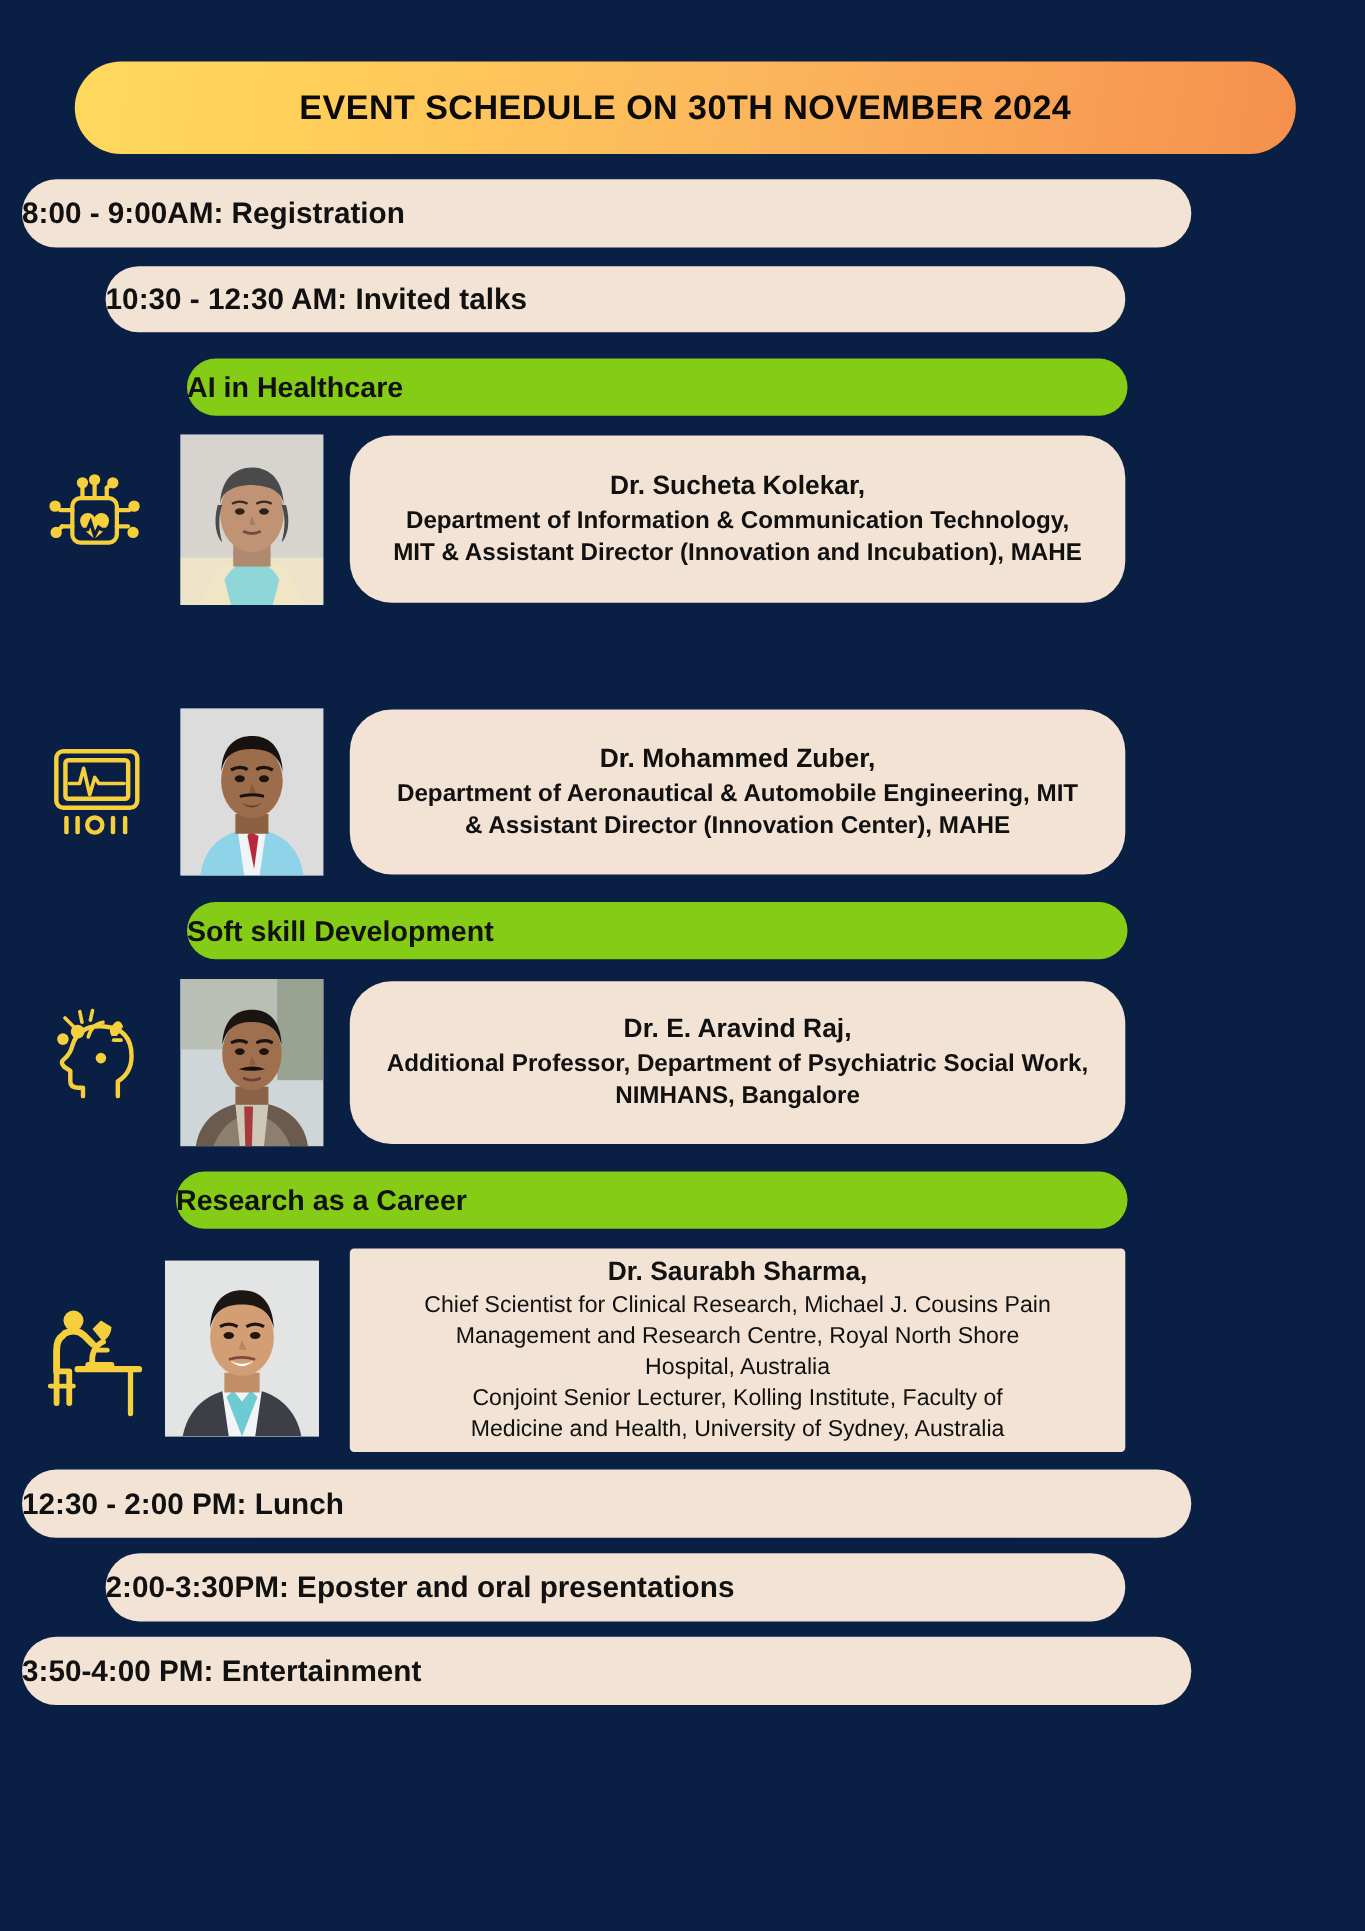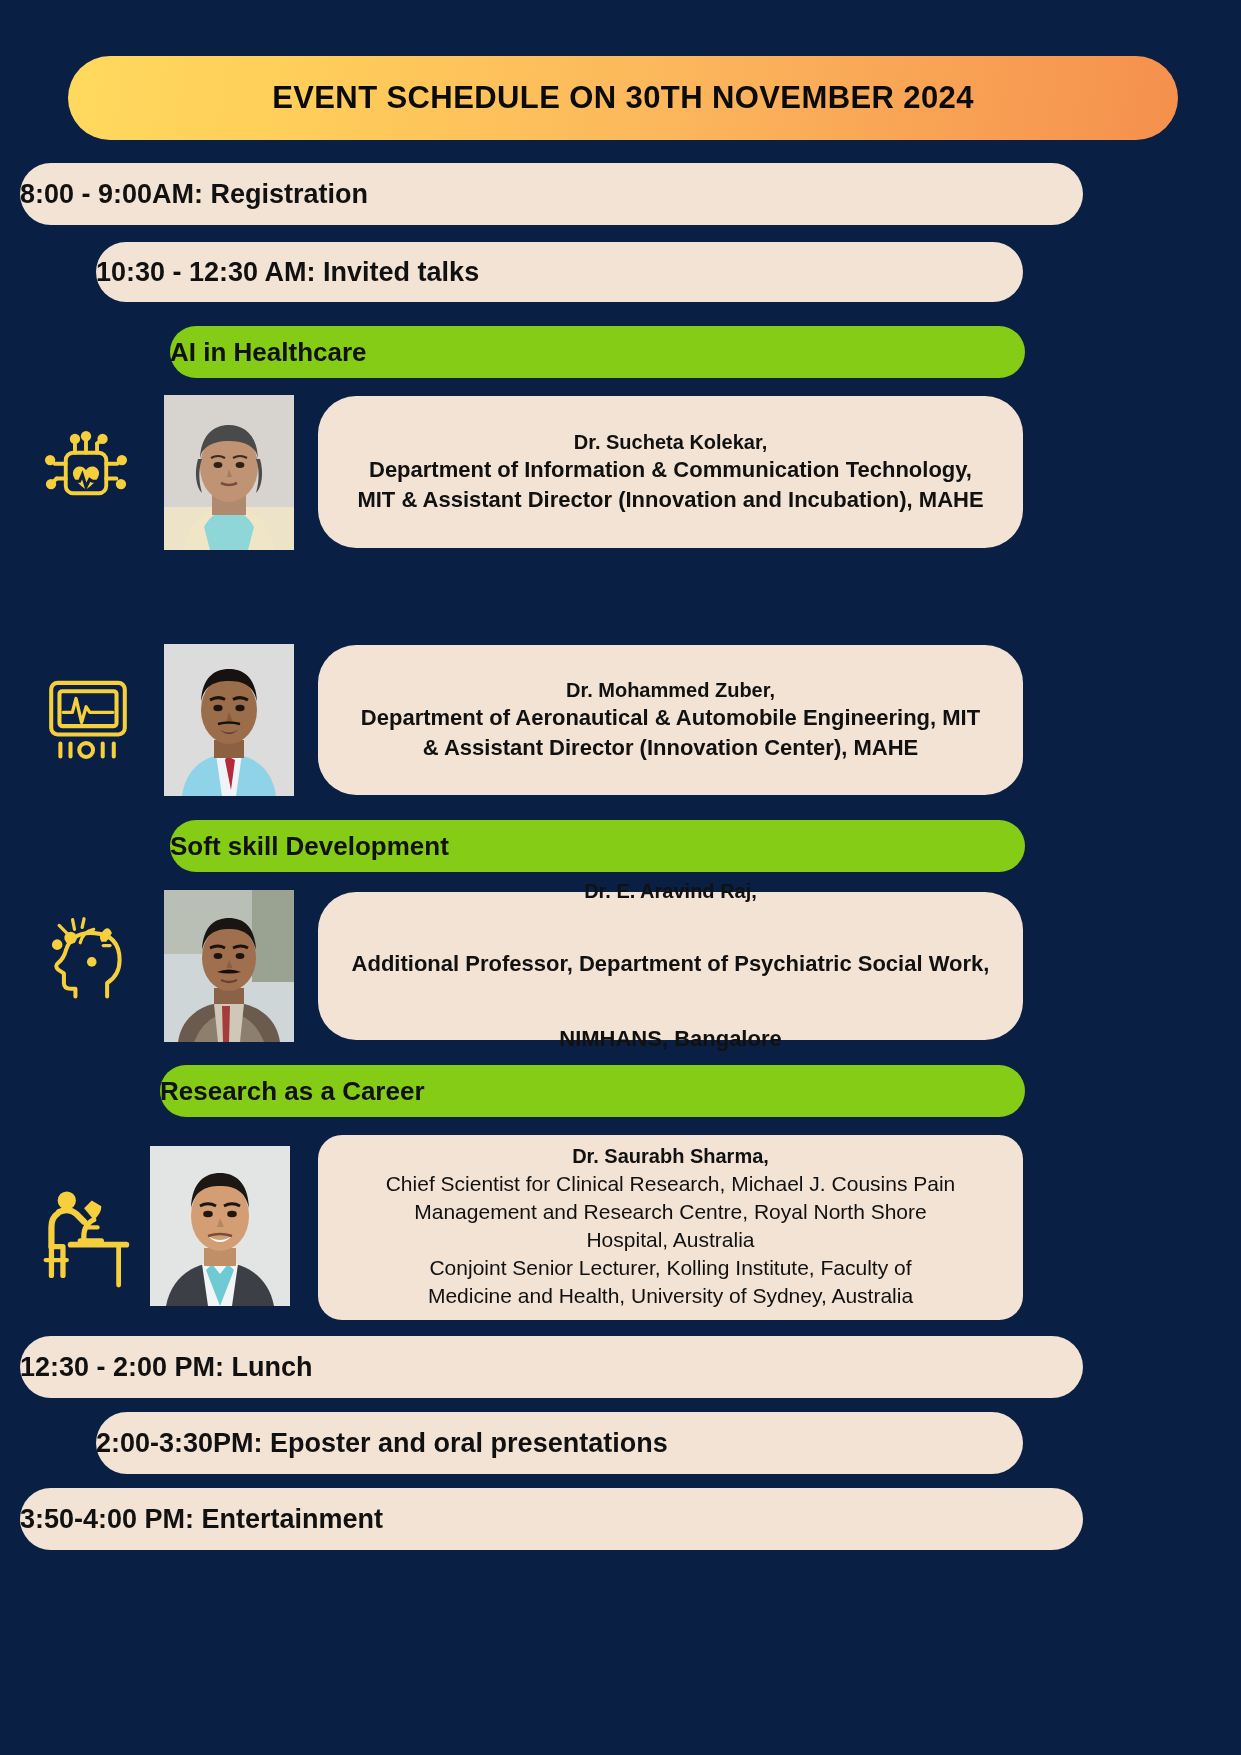--- a/index.html
+++ b/index.html
@@ -43,21 +43,21 @@
   .photo {
     position:absolute; overflow:hidden; background:#cfd3d6;
   }
   .photo svg { display:block; width:100%; height:100%; }
 
   .detail-pill {
     position:absolute; background:#f2e3d5; border-radius:38px;
     display:flex; flex-direction:column; align-items:center;
     justify-content:center; padding:10px 24px;
   }
-  .sp-name { font-size:20px; font-weight:bold; color:#111; line-height:1.28; }
+  .sp-name { font-size:24px; font-weight:bold; color:#111; line-height:1.28; }
   .sp-aff  { font-size:22px; font-weight:bold; color:#111; line-height:1.34; }
   .sp-aff-sm { font-size:21px; font-weight:normal; color:#111; line-height:1.34; }
 </style>
 </head>
 <body>
 
 <div class="poster">
 
   <div class="title-bar">
     <span class="title-text">EVENT SCHEDULE ON 30TH NOVEMBER 2024</span>
@@ -202,21 +202,21 @@
       <ellipse cx="54" cy="66" rx="4.4" ry="3" fill="#1c1410"></ellipse>
       <ellipse cx="76" cy="66" rx="4.4" ry="3" fill="#1c1410"></ellipse>
       <path d="M46 58 q8 -4 15 0" stroke="#1a1310" stroke-width="2.8" fill="none"></path>
       <path d="M69 58 q8 -4 15 0" stroke="#1a1310" stroke-width="2.8" fill="none"></path>
       <path d="M53 82 q12 -5 24 0 q-12 3 -24 0z" fill="#15100d"></path>
       <path d="M57 90 q8 4 16 0" stroke="#6b4034" stroke-width="2.4" fill="none"></path>
       <path d="M65 70 l-2.5 8 h6z" fill="#8b5e41"></path>
     </svg>
   </div>
 
-  <div class="detail-pill" style="left:318px; top:892px; width:705px; height:148px;gap:45px;">
+  <div class="detail-pill" style="left:318px; top:892px; width:705px; height:148px;">
     <div class="sp-name">Dr. E. Aravind Raj,</div>
     <div class="sp-aff">Additional Professor, Department of Psychiatric Social Work,</div>
     <div class="sp-aff">NIMHANS, Bangalore</div>
   </div>
 
   <div class="pill pill-grey section-pill" style="left:160px; top:1065px; width:865px;">
     <span class="section-label">Research as a Career</span>
   </div>
 
   <div class="icon-box" style="left:38px; top:1178px; height:120px;">
@@ -250,21 +250,21 @@
       <ellipse cx="58" cy="68" rx="4.8" ry="3.2" fill="#20170f"></ellipse>
       <ellipse cx="82" cy="68" rx="4.8" ry="3.2" fill="#20170f"></ellipse>
       <path d="M50 60 q8 -4.5 16 0" stroke="#1d1511" stroke-width="3" fill="none"></path>
       <path d="M74 60 q8 -4.5 16 0" stroke="#1d1511" stroke-width="3" fill="none"></path>
       <path d="M58 90 q12 8 24 0 q-12 12 -24 0z" fill="#fff"></path>
       <path d="M58 90 q12 -4 24 0" stroke="#7c4b3c" stroke-width="2.4" fill="none"></path>
       <path d="M70 72 l-3 9 h7z" fill="#b8855f"></path>
     </svg>
   </div>
 
-  <div class="detail-pill" style="left:318px; top:1135px; width:705px; height:185px; border-radius:24px;">
+  <div class="detail-pill" style="left:318px; top:1135px; width:705px; height:185px; border-radius:4px;">
     <div class="sp-name">Dr. Saurabh Sharma,</div>
     <div class="sp-aff-sm">Chief Scientist for Clinical Research, Michael J. Cousins Pain</div>
     <div class="sp-aff-sm">Management and Research Centre, Royal North Shore</div>
     <div class="sp-aff-sm">Hospital, Australia</div>
     <div class="sp-aff-sm">Conjoint Senior Lecturer, Kolling Institute, Faculty of</div>
     <div class="sp-aff-sm">Medicine and Health, University of Sydney, Australia</div>
   </div>
 
   <div class="pill pill-cream" style="left:20px; top:1336px; width:1063px; height:62px;">
     <span class="pill-label">12:30 - 2:00 PM: Lunch</span>

